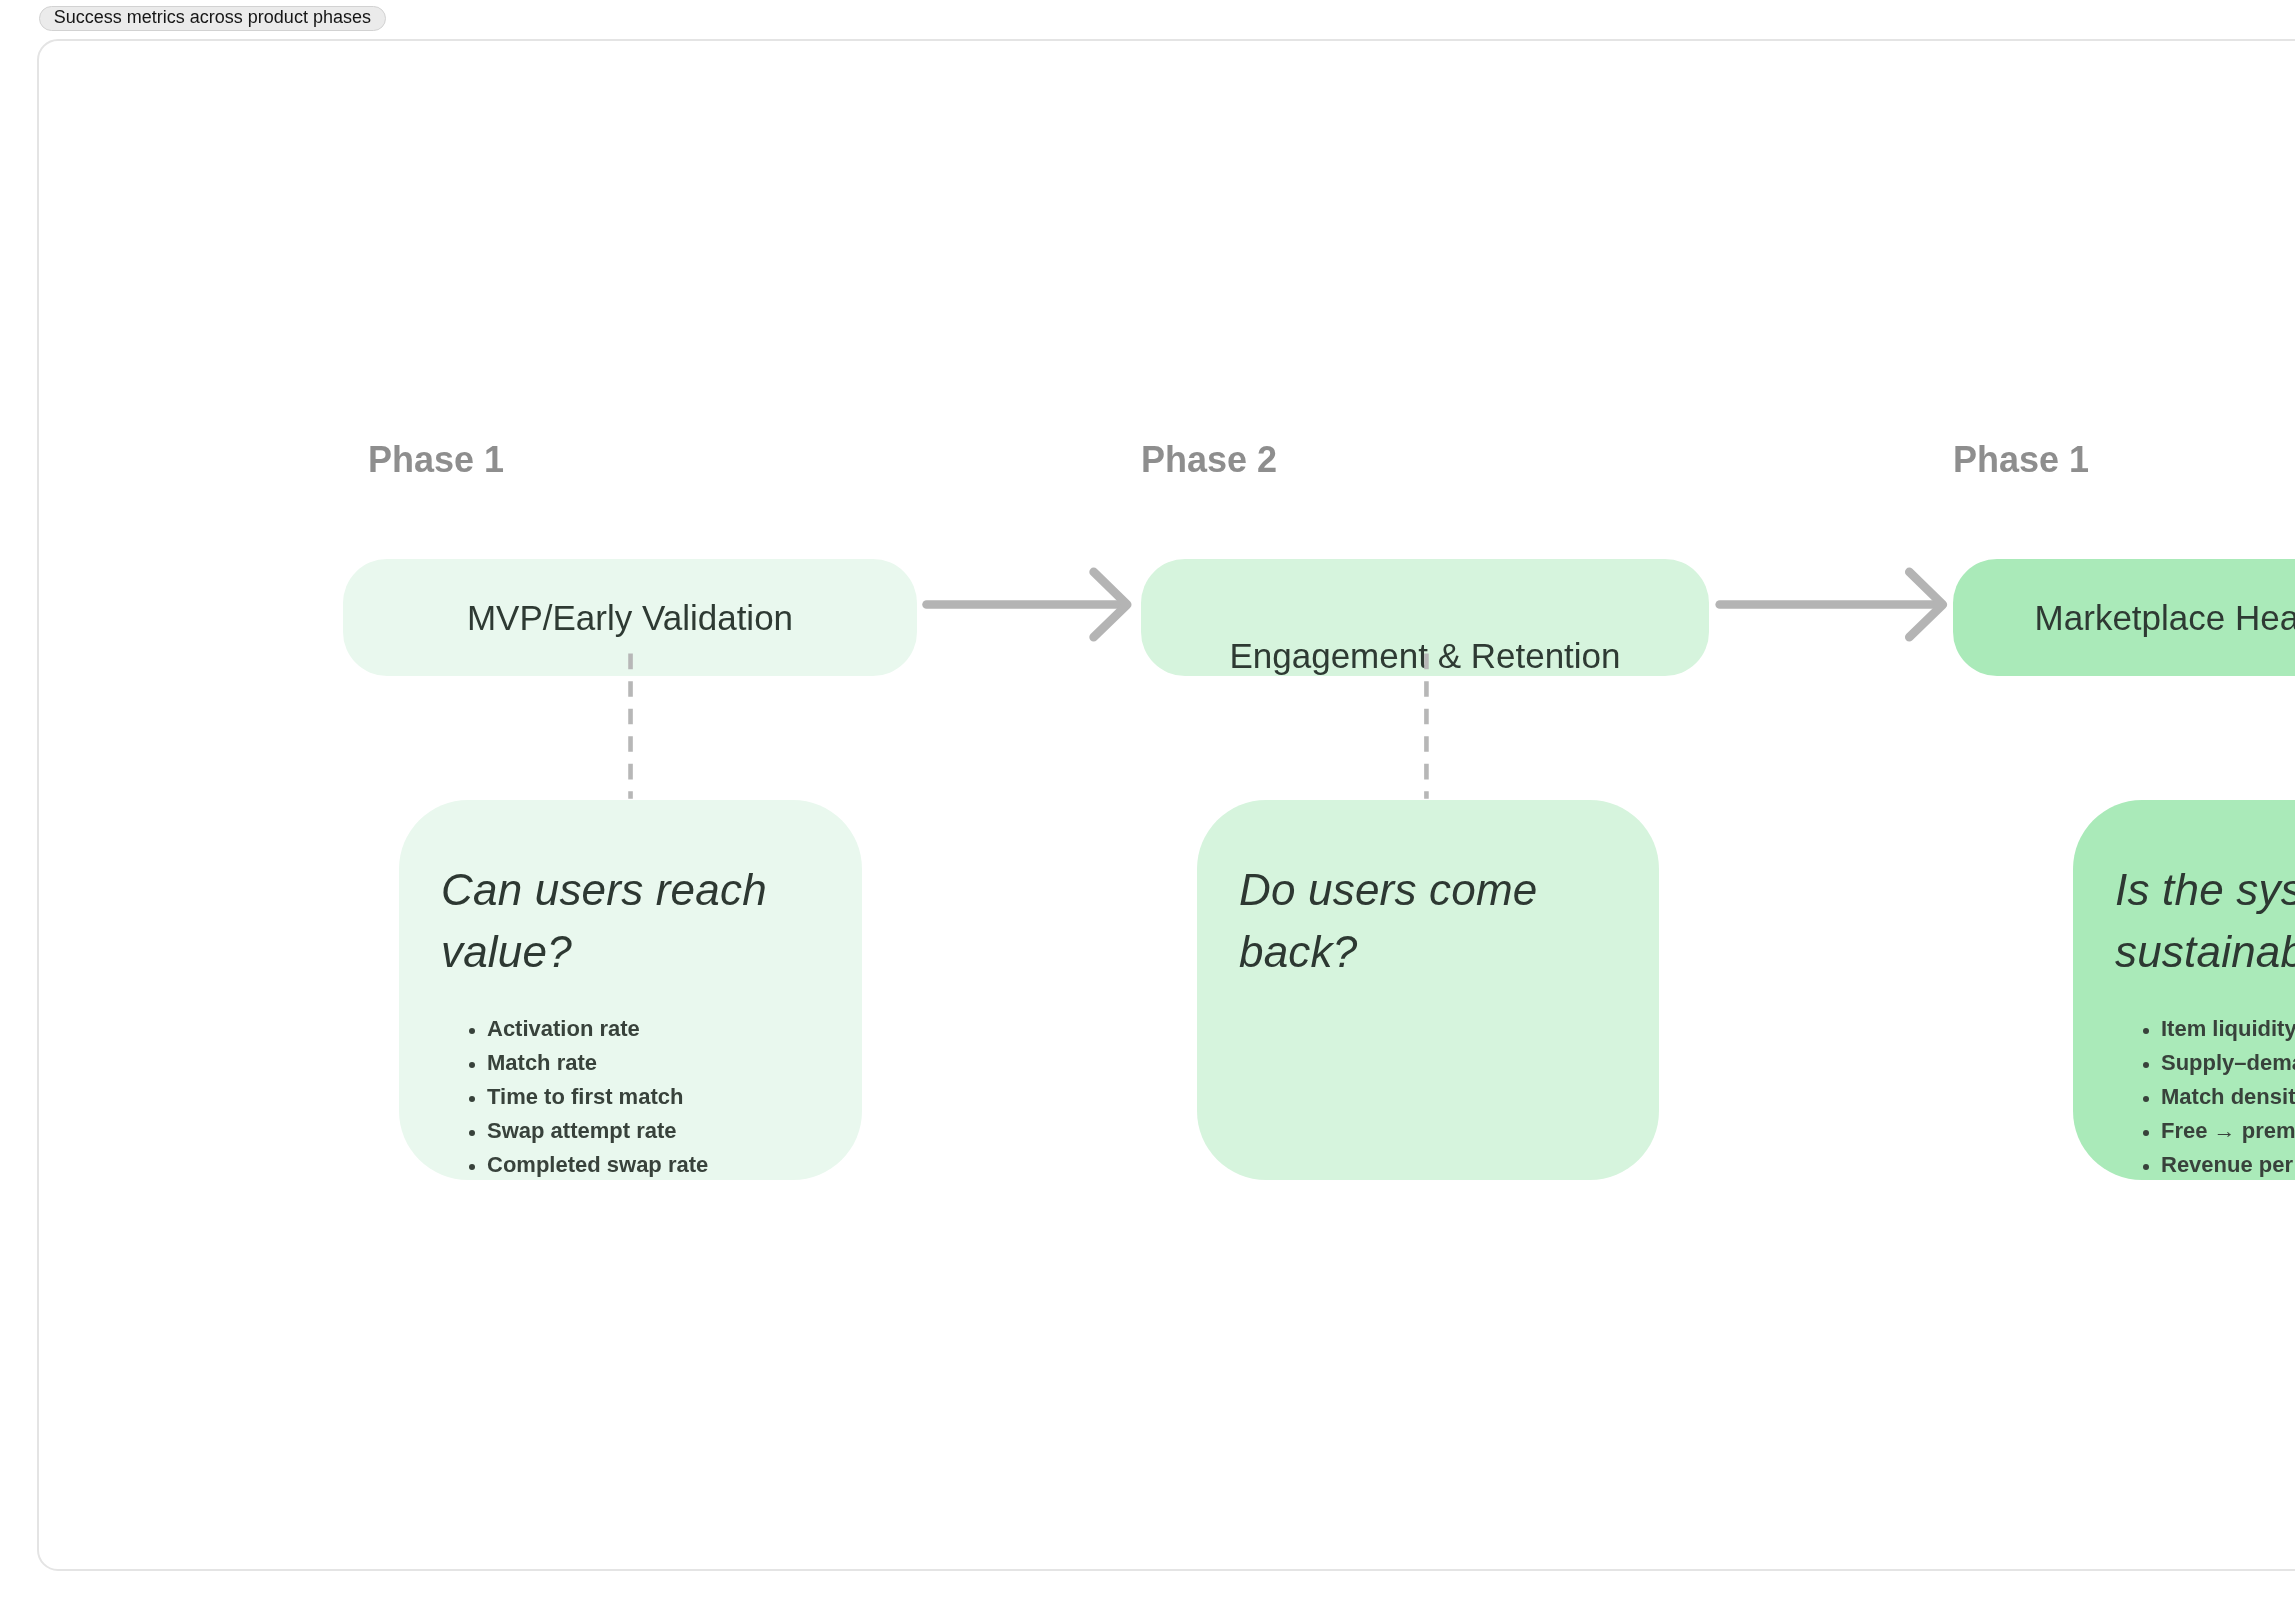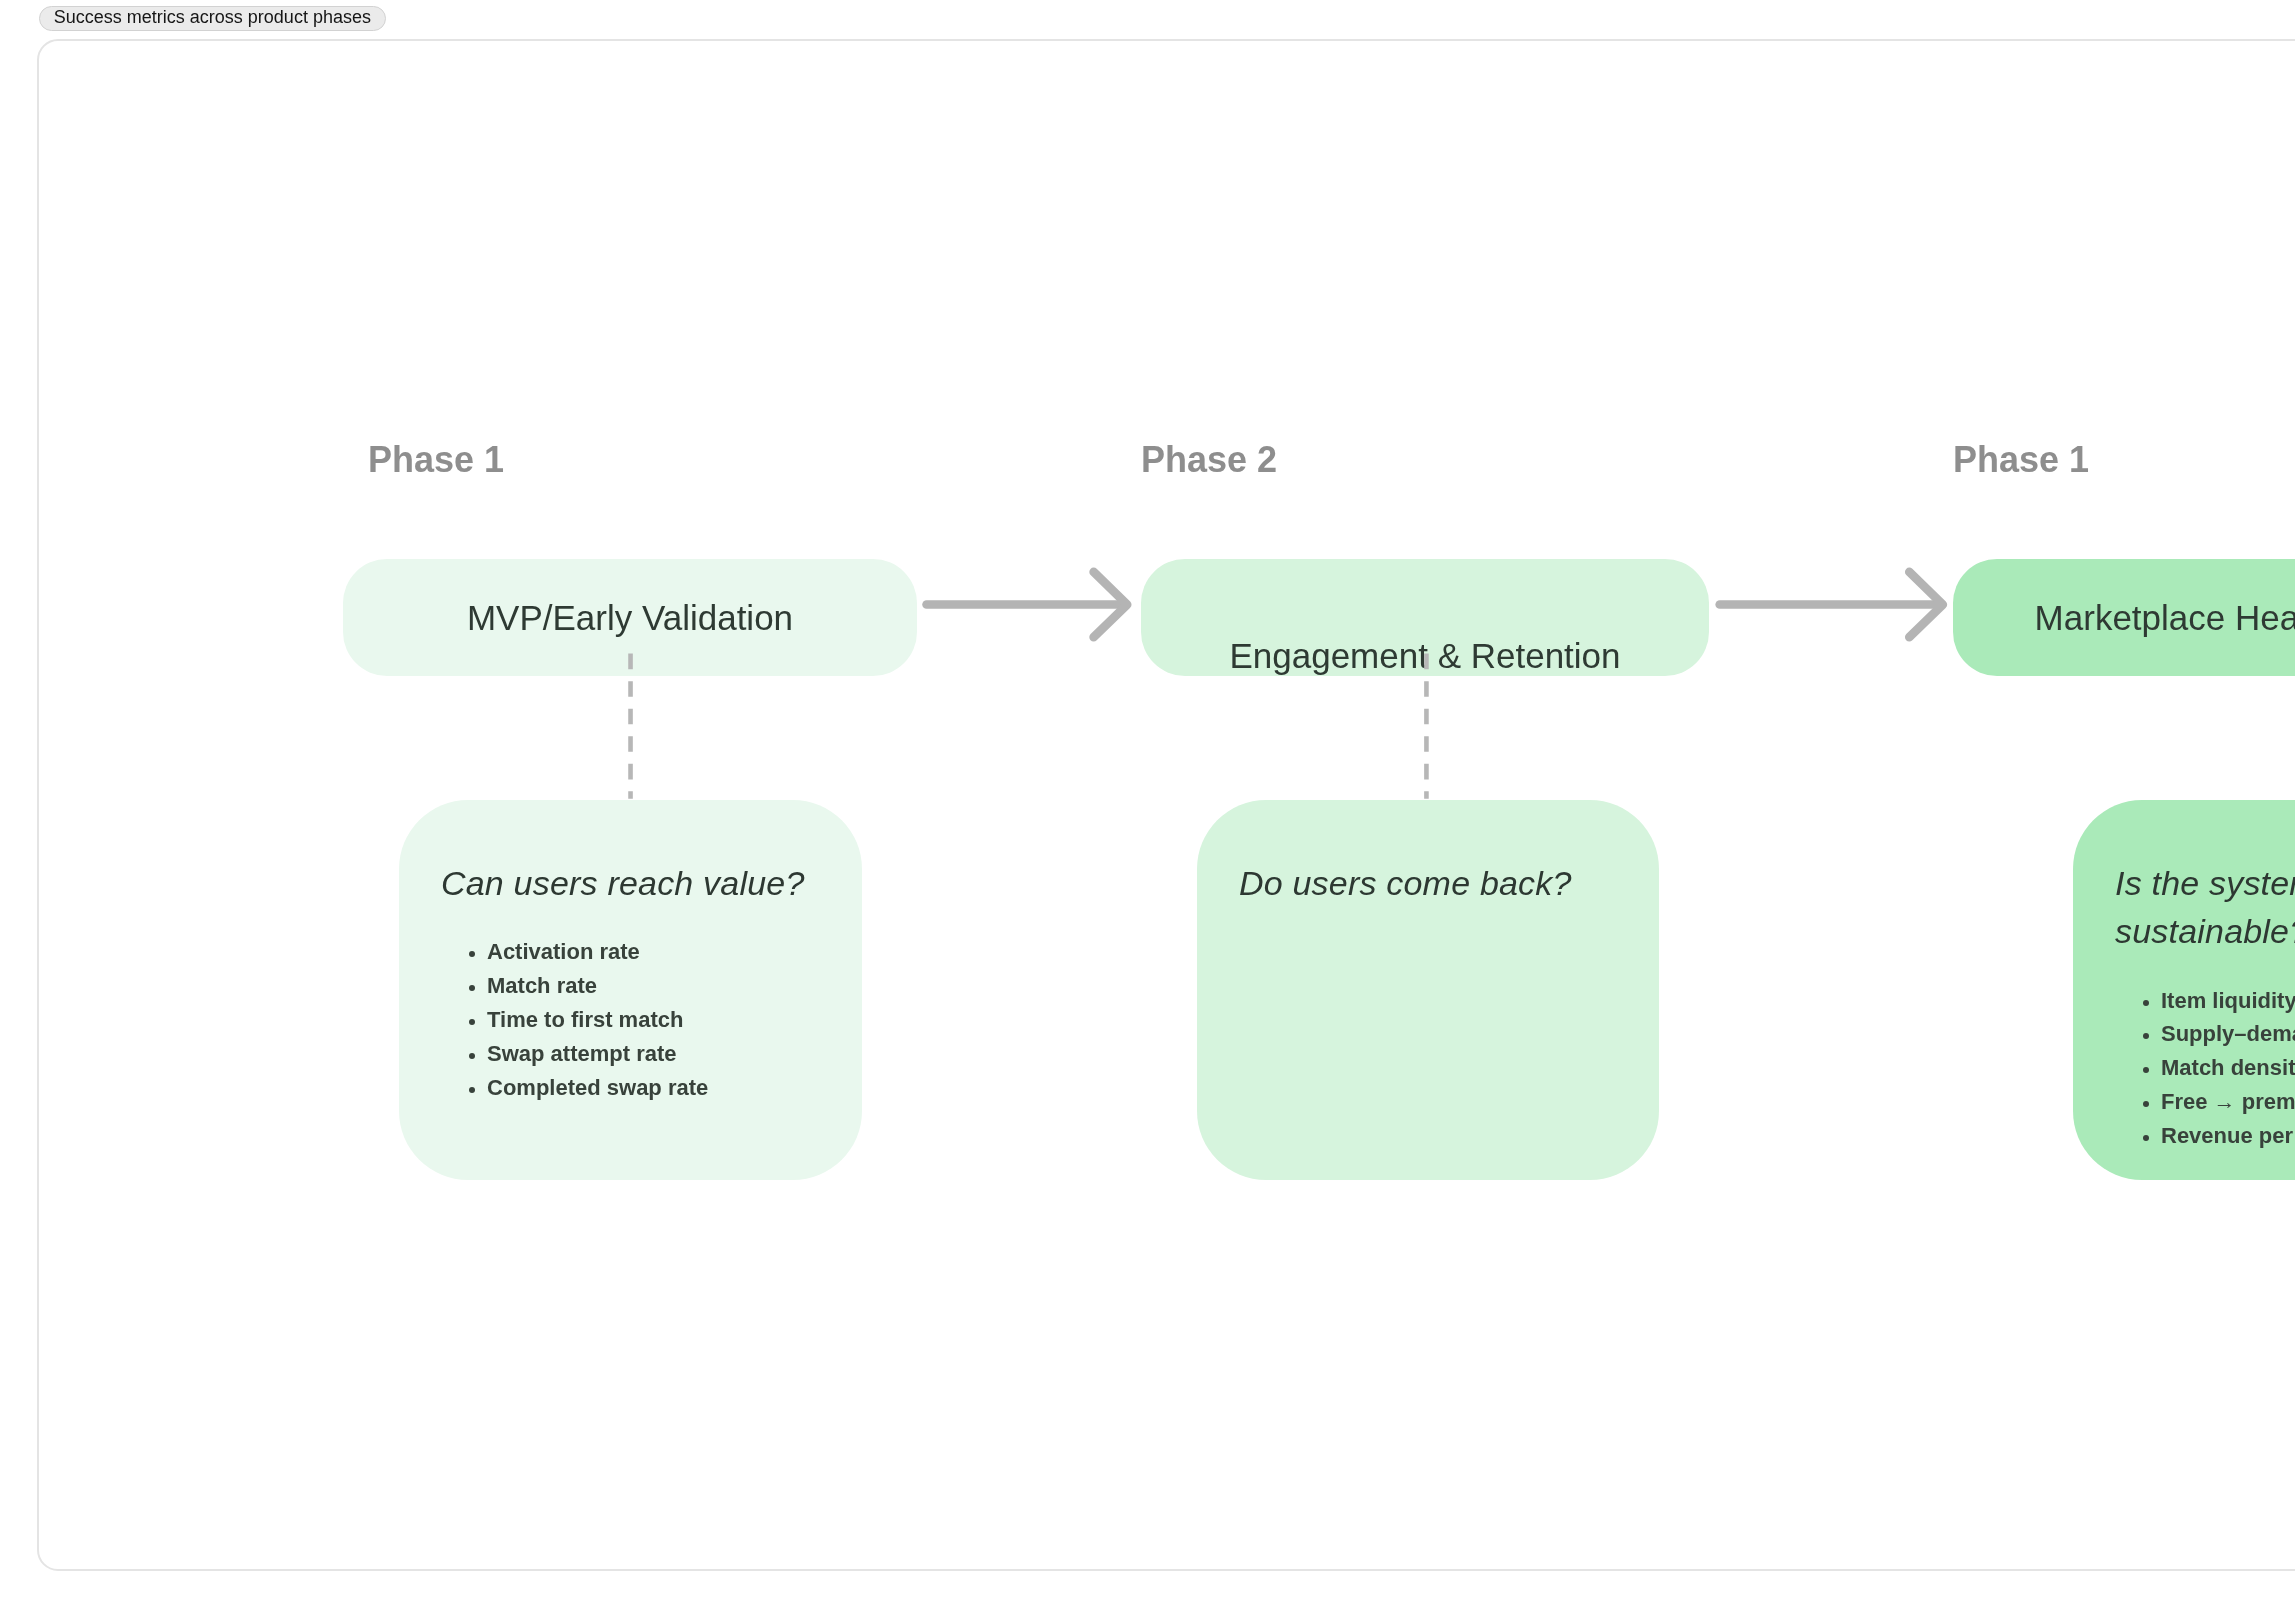--- a/index.html
+++ b/index.html
@@ -84,21 +84,21 @@
     height: 380px;
     border-radius: 69px;
     box-sizing: border-box;
     padding: 59px 40px 0 42px;
   }
   #card1 { left: 399px;  width: 463px; }
   #card2 { left: 1197px; width: 462px; }
   #card3 { left: 2073px; width: 469px; }
   .question {
     font-style: italic;
-    font-size: 34px;
+    font-size: 44px;
     line-height: 1.42;
     color: #2d3832;
     margin: 0;
     font-weight: 400;
     letter-spacing: 0.2px;
   }
   .metrics {
     margin: 34px 0 0 0;
     padding: 0 0 0 46px;
     list-style: disc;

